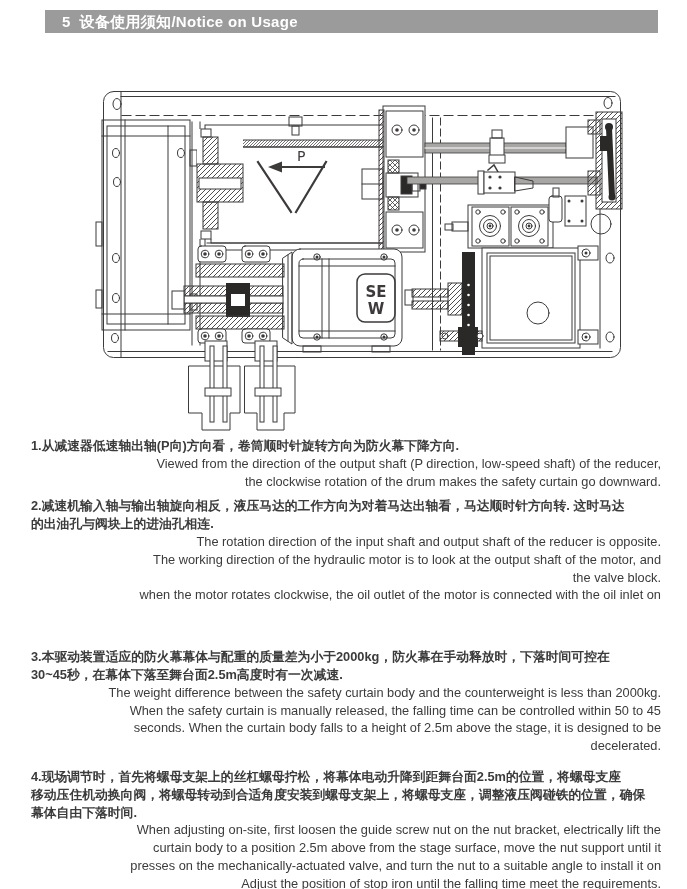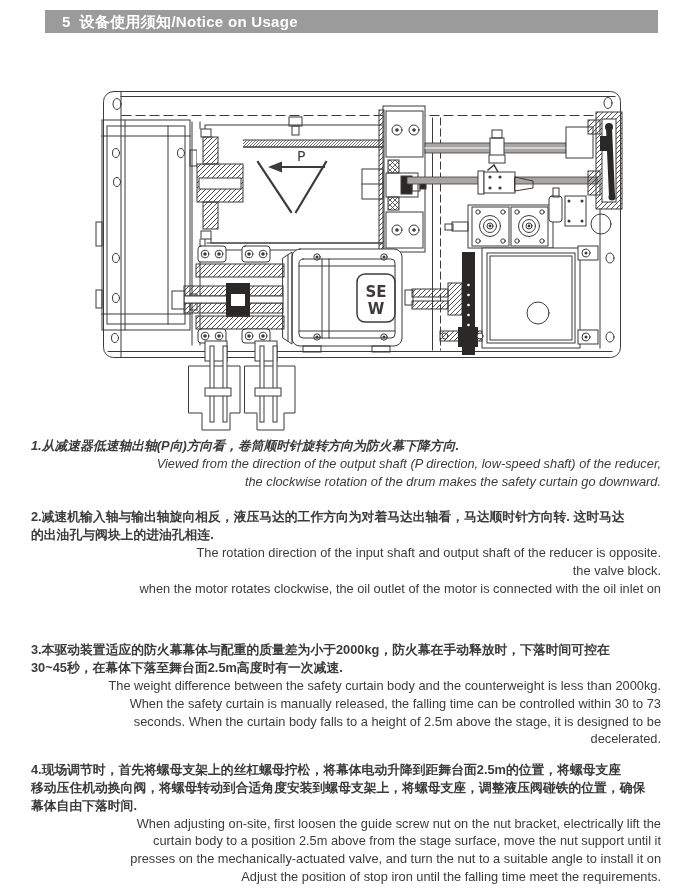--- a/index.html
+++ b/index.html
@@ -5,21 +5,21 @@
   html,body { margin:0; padding:0; background:#ffffff; }
   body { width:687px; height:889px; position:relative; overflow:hidden;
          font-family:"Liberation Sans","DejaVu Sans",sans-serif; color:#3b3b3b; }
   .header-bar { position:absolute; left:37px; top:10px; width:613px; height:23px; background:#9b9b9b;margin-left:8px; }
   .header-bar span { display:block; padding-left:17px; font-size:15px; font-weight:bold;
                      color:#ffffff; line-height:23px; white-space:pre; letter-spacing:.3px; }
   .diagram { position:absolute; left:0; top:0; width:687px; height:460px; }
   .notices { position:absolute; left:31px; top:437px; width:630px;
              font-size:12.8px; line-height:17.8px; }
   .para { margin:0; }
-  .para.gap-a { margin-bottom:18px;font-style:italic; }
+  .para.gap-a { margin-bottom:7px; }
   .para.gap-b { margin-bottom:19px; }
   .para.gap-c { margin-bottom:13px;margin-top:44px; }
   .zh { font-weight:600; white-space:pre-wrap; }
   .en { font-weight:400; white-space:pre-wrap;text-align:right; }
   svg text { font-family:"DejaVu Sans","Liberation Sans",sans-serif; }
 </style>
 </head>
 <body>
 
 <div>
@@ -306,29 +306,30 @@
     <div class="para gap-a">
       <div class="zh">1.从减速器低速轴出轴(P向)方向看，卷筒顺时针旋转方向为防火幕下降方向.</div>
       <div class="en"> Viewed from the direction of the output shaft (P direction, low-speed shaft) of the reducer,</div>
       <div class="en"> the clockwise rotation of the drum makes the safety curtain go downward.</div>
     </div>
 
     <div class="para gap-b">
       <div class="zh">2.减速机输入轴与输出轴旋向相反，液压马达的工作方向为对着马达出轴看，马达顺时针方向转. 这时马达</div>
       <div class="zh">的出油孔与阀块上的进油孔相连.</div>
       <div class="en">The rotation direction of the input shaft and output shaft of the reducer is opposite.</div>
+      <div class="en">The working direction of the hydraulic motor is to look at the output shaft of the motor, and</div>
       <div class="en"> the valve block.</div>
       <div class="en">when the motor rotates clockwise, the oil outlet of the motor is connected with the oil inlet on</div>
     </div>
 
     <div class="para gap-c">
       <div class="zh">3.本驱动装置适应的防火幕幕体与配重的质量差为小于2000kg，防火幕在手动释放时，下落时间可控在</div>
       <div class="zh">30~45秒，在幕体下落至舞台面2.5m高度时有一次减速.</div>
       <div class="en">The weight difference between the safety curtain body and the counterweight is less than 2000kg.</div>
-      <div class="en">When the safety curtain is manually released, the falling time can be controlled within 30 to 73</div>
+      <div class="en">When the safety curtain is manually released, the falling time can be controlled within 50 to 45</div>
       <div class="en">seconds. When the curtain body falls to a height of 2.5m above the stage, it is designed to be</div>
       <div class="en">decelerated.</div>
     </div>
 
     <div class="para">
       <div class="zh">4.现场调节时，首先将螺母支架上的丝杠螺母拧松，将幕体电动升降到距舞台面2.5m的位置，将螺母支座</div>
       <div class="zh">移动压住机动换向阀，将螺母转动到合适角度安装到螺母支架上，将螺母支座，调整液压阀碰铁的位置，确保</div>
       <div class="zh">幕体自由下落时间.</div>
       <div class="en">When adjusting on-site, first loosen the guide screw nut on the nut bracket, electrically lift the</div>
       <div class="en">curtain body to a position 2.5m above from the stage surface, move the nut support until it</div>

